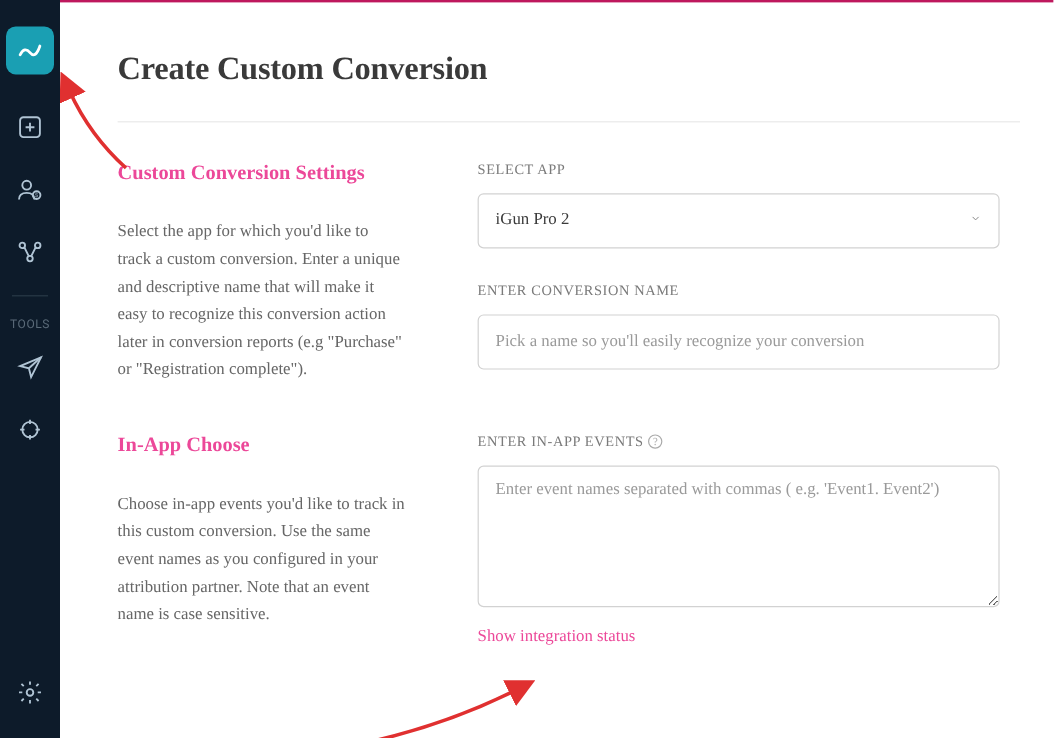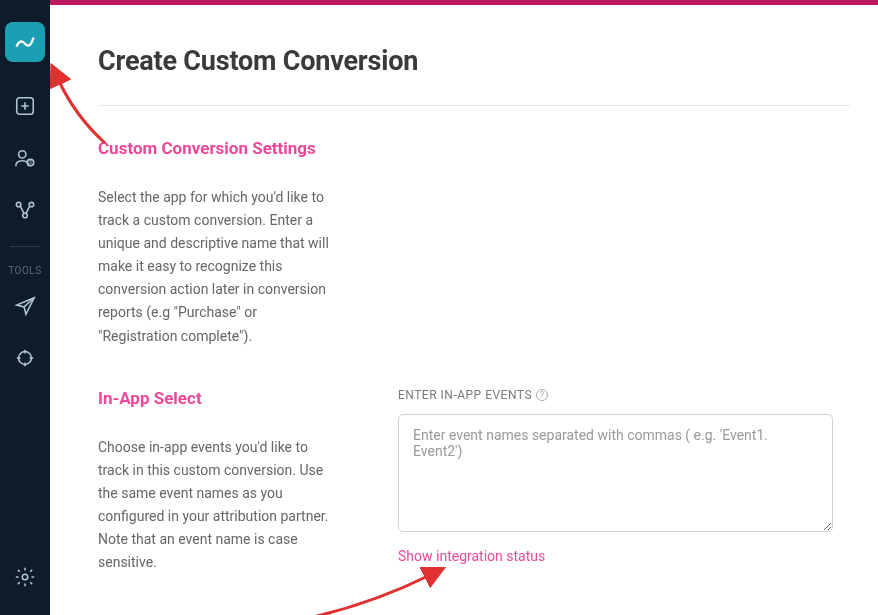--- a/index.html
+++ b/index.html
@@ -58,22 +58,23 @@
       margin-bottom: 4px;
     }
     .settings-bottom {
       position: absolute;
       bottom: 12px;
     }
     .main {
       flex: 1;
       padding: 40px 28px 20px 48px;
       overflow: hidden;
-      border-top: 5px solid #be185d;
+      border-top: 2px solid #be185d;
       position: relative;
+      font-family: Liberation Serif, serif;
     }
     .page-title {
       font-size: 27px;
       font-weight: 700;
       color: #3a3a3a;
       margin-bottom: 28px;
       letter-spacing: -0.2px;
     }
     .divider {
       height: 1px;
@@ -247,25 +248,38 @@
 <div class="main">
 
   <h1 class="page-title">Create Custom Conversion</h1>
   <div class="divider"></div>
 
   <div class="row">
     <div class="left-col">
       <div class="section-title">Custom Conversion Settings</div>
       <div class="section-desc">Select the app for which you'd like to track a custom conversion. Enter a unique and descriptive name that will make it easy to recognize this conversion action later in conversion reports (e.g "Purchase" or "Registration complete").</div>
     </div>
+    <div class="right-col">
+      <div class="field-label">SELECT APP</div>
+      <div class="select-box">
+        <span>iGun Pro 2</span>
+        <span class="chev">
+          <svg width="10" height="10" viewBox="0 0 24 24" fill="none" stroke="currentColor" stroke-width="2">
+              <polyline points="6 9 12 15 18 9"></polyline>
+            </svg>
+        </span>
+      </div>
+      <div class="field-label">ENTER CONVERSION NAME</div>
+      <input type="text" class="text-input" placeholder="Pick a name so you'll easily recognize your conversion" style="">
+    </div>
   </div>
 
   <div class="row" style="margin-bottom:6px;">
     <div class="left-col">
-      <div class="section-title">In-App Select</div>
+      <div class="section-title">In-App Choose</div>
       <div class="section-desc">Choose in-app events you'd like to track in this custom conversion. Use the same event names as you configured in your attribution partner. Note that an event name is case sensitive.</div>
     </div>
     <div class="right-col">
       <div class="field-label">
         <span>ENTER IN-APP EVENTS</span>
         <span class="help-circle">?</span>
       </div>
       <textarea class="textarea-input" placeholder="Enter event names separated with commas ( e.g. 'Event1. Event2')" style=""></textarea>
       <a class="link">Show integration status</a>
     </div>

